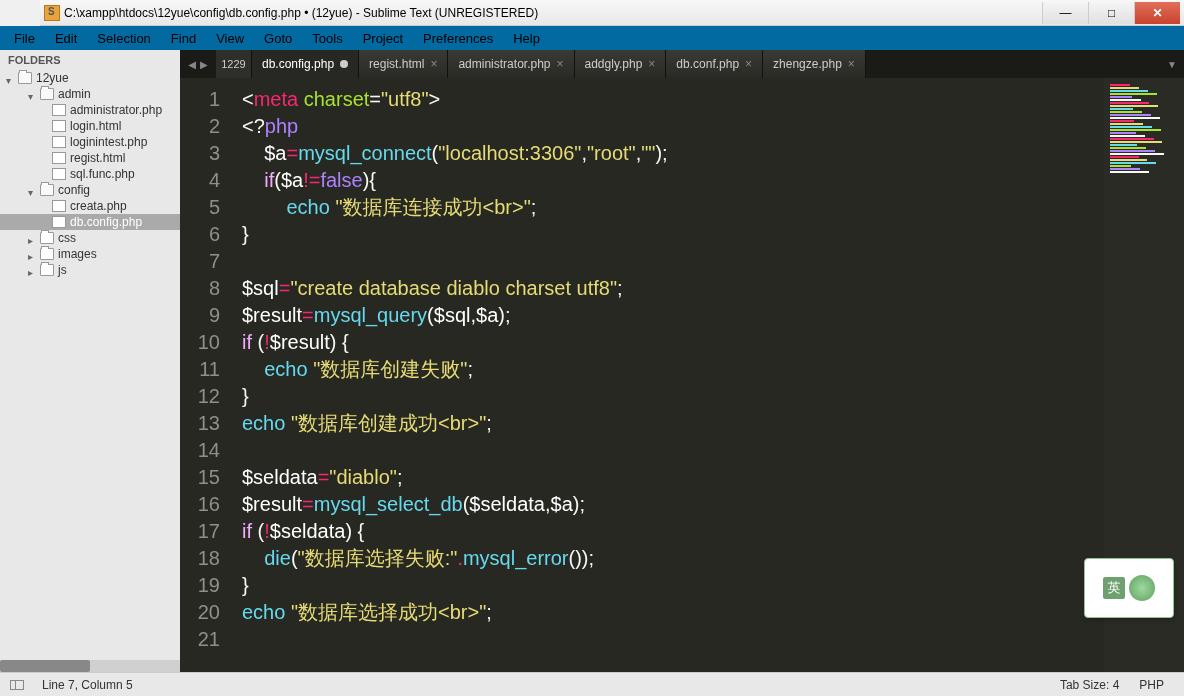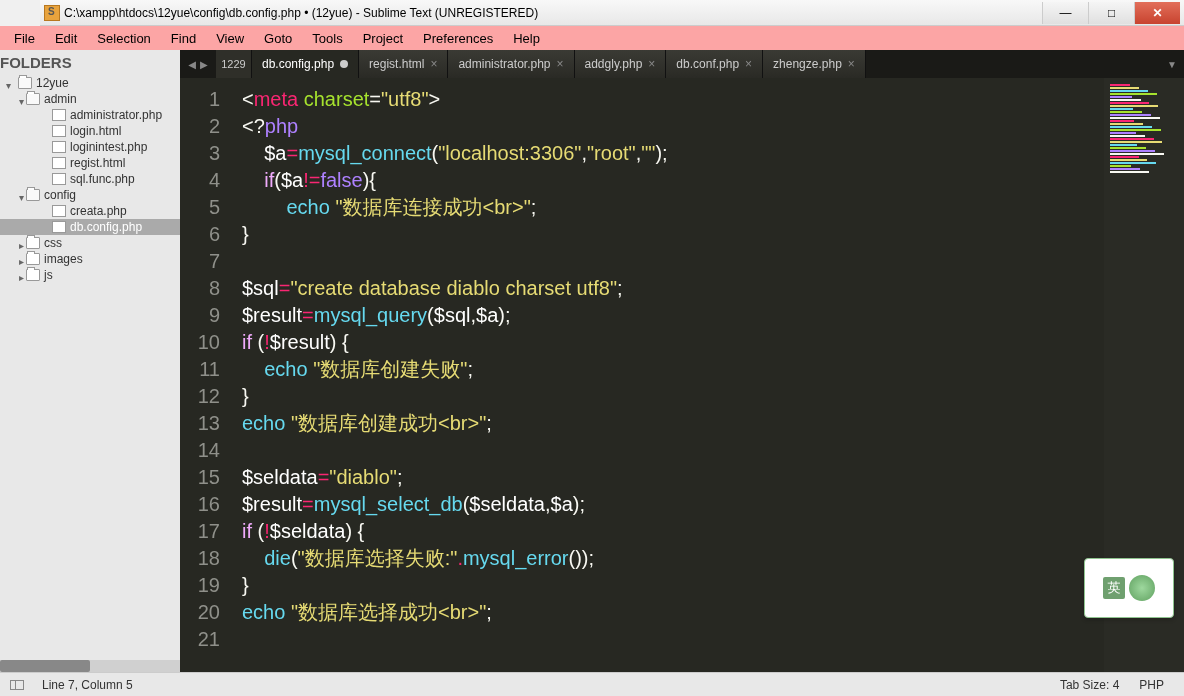--- a/index.html
+++ b/index.html
@@ -7,39 +7,39 @@
 
 .titlebar { height: 26px; background: linear-gradient(#f8f8f8,#e8e8e8); display: flex; align-items: center; padding: 0 4px; border-bottom: 1px solid #ccc; font-size: 12px; margin-left: 40px; }
 .app-icon { width: 16px; height: 16px; background: #e8a33d; border: 1px solid #b87820; margin-right: 4px; position: relative; }
 .app-icon::after { content: "S"; position: absolute; color: #555; font-size: 10px; font-weight: bold; left: 3px; top: 0; }
 .win-controls { margin-left: auto; display: flex; }
 .win-btn { width: 46px; height: 22px; display: flex; align-items: center; justify-content: center; border-left: 1px solid #ccc; font-size: 12px; cursor: pointer; }
 .win-btn.min { background: linear-gradient(#f5f5f5,#e0e0e0); }
 .win-btn.max { background: linear-gradient(#f5f5f5,#e0e0e0); }
 .win-btn.close { background: linear-gradient(#e26f5a,#c8432f); color: #fff; font-weight: bold; }
 
-.menubar { height: 24px; background: #fca5a5; display: flex; align-items: center; padding: 0 4px; font-size: 13px; }
+.menubar { height: 24px; background: #0369a1; display: flex; align-items: center; padding: 0 4px; font-size: 13px; }
 .menubar span { padding: 2px 10px; cursor: pointer; }
 
 .main { flex: 1; display: flex; background: #272822; min-height: 0; }
 
 .sidebar { width: 180px; background: #e8e8e8; color: #333; font-size: 12px; display: flex; flex-direction: column; }
-.sidebar-header { padding: 4px 0; font-weight: bold; font-size: 15px; color: #555; }
+.sidebar-header { padding: 4px 8px; font-weight: bold; font-size: 11px; color: #555; }
 .tree { flex: 1; overflow: auto; }
 .tree-item { display: flex; align-items: center; padding: 1px 0 1px 6px; cursor: pointer; white-space: nowrap; }
 .tree-item.selected { background: #aaaaaa; color: #fff; }
 .tree-arrow { width: 10px; height: 10px; display: inline-block; margin-right: 2px; }
 .tree-arrow.down::before { content: "▾"; color: #666; font-size: 10px; }
 .tree-arrow.right::before { content: "▸"; color: #666; font-size: 10px; }
 .folder-icon, .file-icon { width: 14px; height: 12px; margin-right: 4px; display: inline-block; }
 .folder-icon { border: 1px solid #999; border-radius: 1px; background: #fff; position: relative; }
 .folder-icon::before { content: ""; position: absolute; top: -3px; left: 0; width: 6px; height: 2px; background: #fff; border: 1px solid #999; border-bottom: none; }
 .folder-icon.open { background: #f9f9f9; }
 .file-icon { border: 1px solid #999; background: #fff; }
-.indent-1 { padding-left: 14px; text-align: right; }
+.indent-1 { padding-left: 28px; }
 .indent-2 { padding-left: 40px; }
 .sidebar-scroll { height: 12px; background: #d0d0d0; position: relative; }
 .sidebar-scroll-thumb { position: absolute; left: 0; width: 50%; height: 100%; background: #888; border-radius: 2px; }
 
 .editor-area { flex: 1; display: flex; flex-direction: column; background: #272822; min-width: 0; }
 .tabstrip { height: 28px; background: #1a1a17; display: flex; align-items: stretch; }
 .tab-nav { width: 36px; display: flex; align-items: center; justify-content: center; gap: 4px; }
 .tab-nav span { color: #888; font-size: 10px; cursor: pointer; }
 .tab-overflow { width: 36px; background: #2f2f29; display: flex; align-items: center; justify-content: center; color: #ccc; font-size: 11px; border-right: 1px solid #111; }
 .tab { padding: 0 10px; display: flex; align-items: center; gap: 6px; color: #ccc; font-size: 12px; border-right: 1px solid #111; cursor: pointer; background: linear-gradient(#3a3a34,#2a2a25); }

